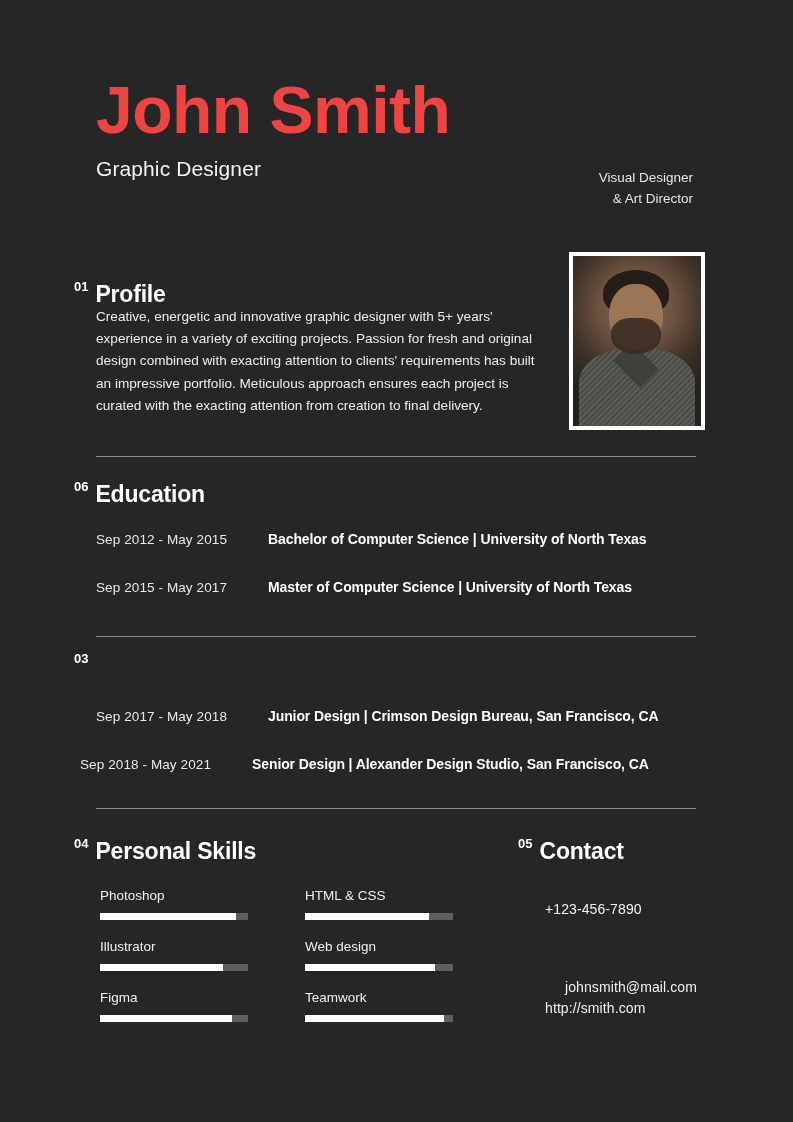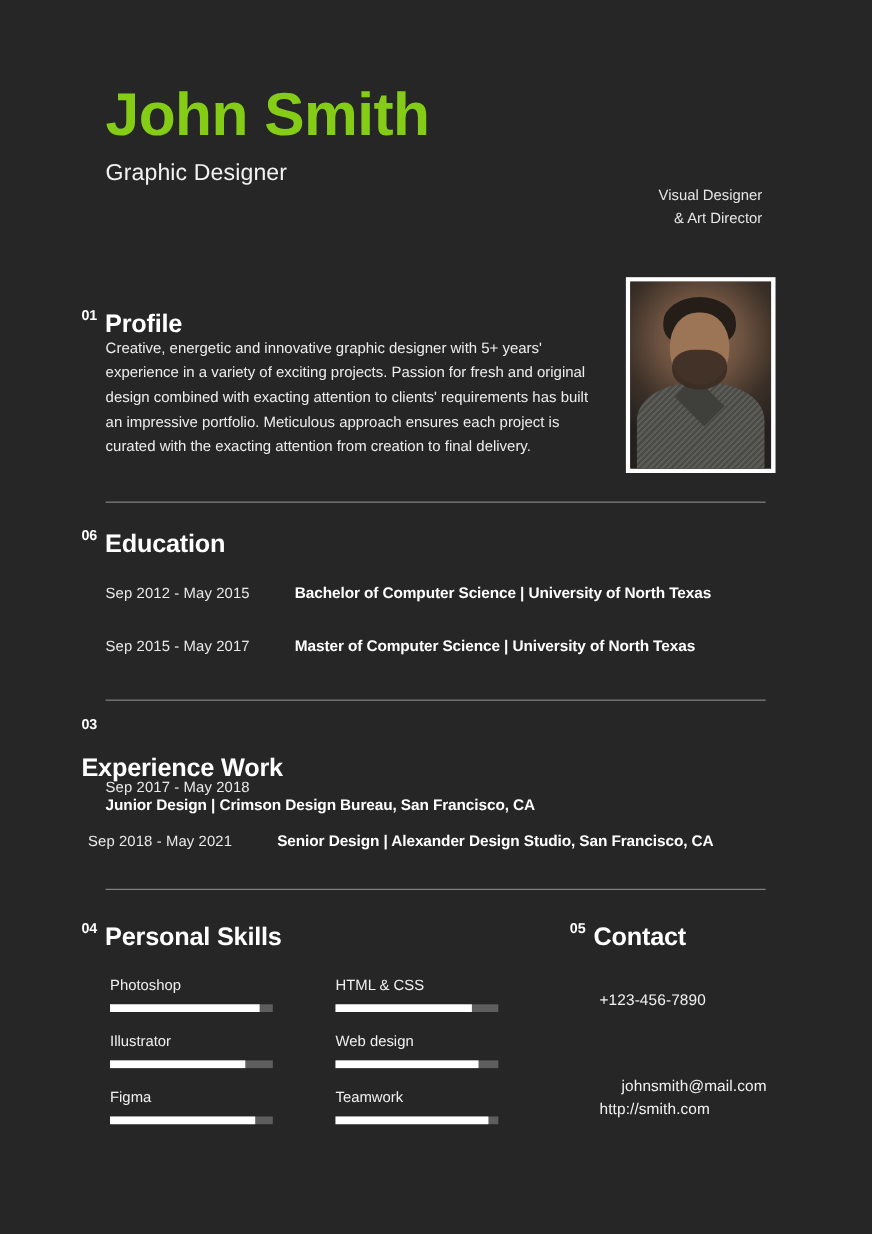--- a/index.html
+++ b/index.html
@@ -22,26 +22,26 @@
   }
 
   
   .header {
     position: absolute;
     left: 96px;
     top: 76px;
     width: 600px;
   }
   .name {
-    font-size: 55px;
+    font-size: 66px;
     font-weight: bold;
     letter-spacing: -0.5px;
     line-height: 1.05;
     margin: 0;
-    color: #84cc16;
+    color: #ef4444;
   }
   .role {
     font-size: 21px;
     font-weight: 400;
     margin: 12px 0 0 0;
     color: #f2f2f2;
     letter-spacing: 0.1px;
   }
   .tagline {
     position: absolute;
@@ -163,21 +163,21 @@
     letter-spacing: 0.1px;
   }
   .entry .detail {
     font-size: 14px;
     font-weight: bold;
     color: #ffffff;
     letter-spacing: -0.1px;
   }
   #edu-0 { left: 96px; top: 531px; }
   #edu-1 { left: 96px; top: 579px; }
-  #exp-0 { left: 96px; top: 708px; flex-direction: column; }
+  #exp-0 { left: 96px; top: 708px; }
   #exp-1 { left: 80px; top: 756px; }
 
   
   #sec-skills { left: 74px; top: 838px; }
   #sec-contact { left: 518px; top: 838px; }
 
   .skill {
     position: absolute;
     width: 148px;
   }
@@ -258,21 +258,20 @@
   </div>
   <div class="entry" id="edu-1">
     <span class="dates">Sep 2015 - May 2017</span>
     <span class="detail">Master of Computer Science | University of North Texas</span>
   </div>
 
   <div class="divider" id="div-2"></div>
 
   <div class="section-head" id="sec-experience">
     <span class="sec-num">03</span>
-    <span class="sec-title">Experience Work</span>
   </div>
   <div class="entry" id="exp-0">
     <span class="dates">Sep 2017 - May 2018</span>
     <span class="detail">Junior Design | Crimson Design Bureau, San Francisco, CA</span>
   </div>
   <div class="entry" id="exp-1">
     <span class="dates">Sep 2018 - May 2021</span>
     <span class="detail">Senior Design | Alexander Design Studio, San Francisco, CA</span>
   </div>
 

